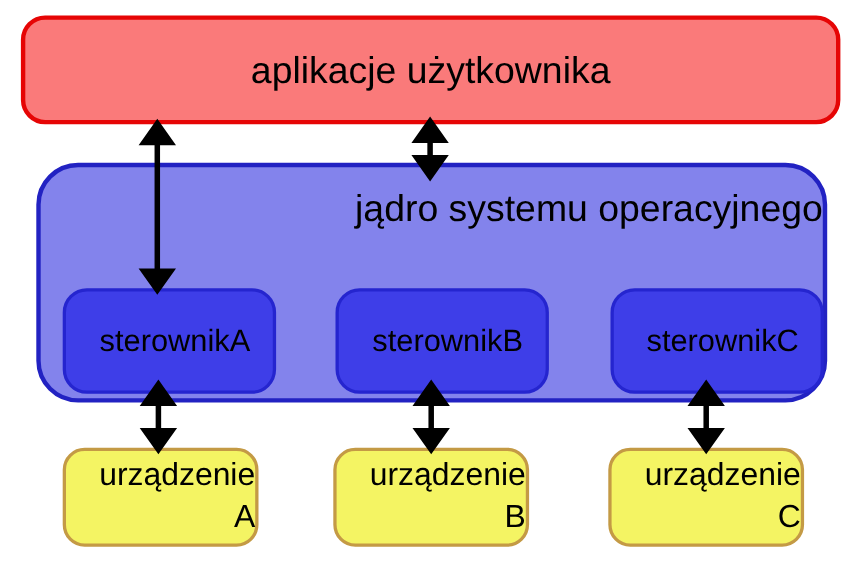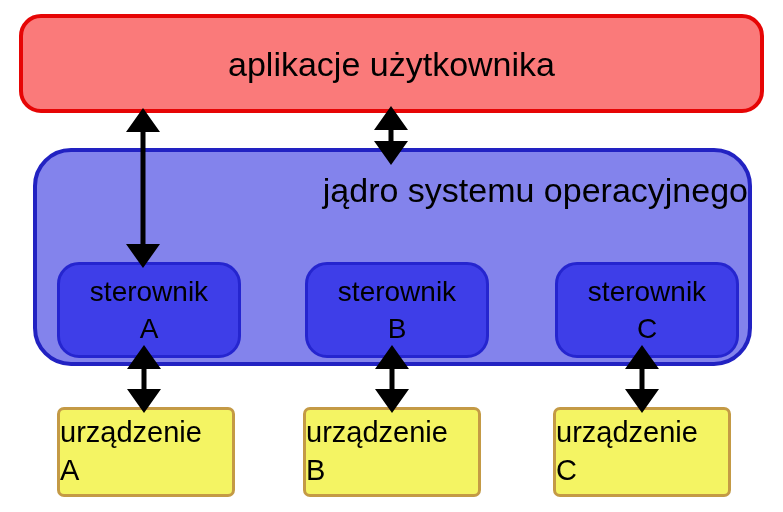--- a/index.html
+++ b/index.html
@@ -24,28 +24,28 @@
     left:33px;top:148px;width:719px;height:218px;
     background:var(--kernel-fill);border:4px solid var(--kernel-border);border-radius:38px;
   }
   .kernel-label{
     position:absolute;left:0;top:18px;width:100%;text-align:right;
     font-size:34px;line-height:1.2;white-space:nowrap;
   }
   .driver-box{
     position:absolute;top:110px;width:178px;height:90px;
     background:var(--driver-fill);border:3px solid var(--driver-border);border-radius:22px;
-    display:flex;flex-direction:column;align-items:center;justify-content:center;
+    display:flex;flex-direction:row;align-items:center;justify-content:center;padding-left:10px;
   }
   .driver-a{left:20px;} .driver-b{left:268px;} .driver-c{left:518px;}
   .driver-box .line{font-size:28px;line-height:1.33;white-space:nowrap;}
   .device-box{
     top:407px;width:178px;height:90px;
-    background:var(--device-fill);border:3px solid var(--device-border);border-radius:7px;
-    display:flex;flex-direction:column;align-items:flex-start;justify-content:center;
+    background:var(--device-fill);border:3px solid var(--device-border);border-radius:20px;
+    display:flex;flex-direction:column;align-items:flex-end;justify-content:center;
   }
   .device-a{left:57px;} .device-b{left:303px;} .device-c{left:553px;}
   .device-box .line{font-size:29px;line-height:1.3;white-space:nowrap;}
   .arrow-layer{position:absolute;left:0;top:0;width:783px;height:512px;pointer-events:none;}
   .arrow-layer path{fill:var(--arrow);}
 </style>
 </head>
 <body>
 
 <div class="canvas">

